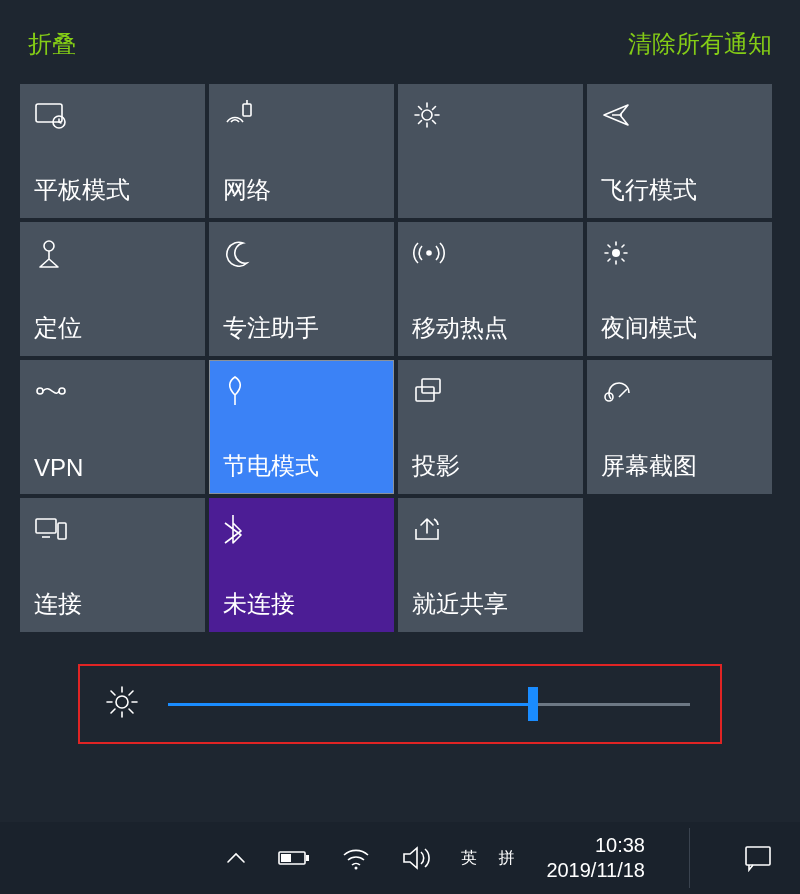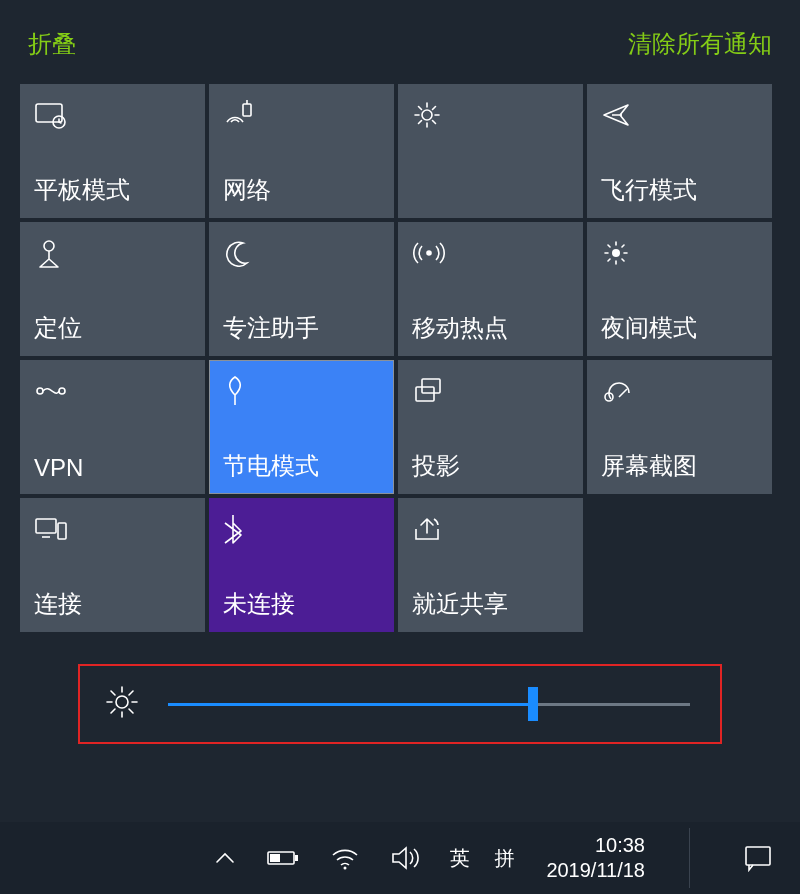--- a/index.html
+++ b/index.html
@@ -93,21 +93,21 @@
     display: flex;
     align-items: center;
   }
   .taskbar .spacer { flex:1; }
   .taskbar .tray {
     display:flex; align-items:center; gap: 30px;
     padding-right: 10px;
   }
   .tray .ic { display:flex; align-items:center; cursor:pointer; }
   .tray svg { stroke:#fff; fill:none; stroke-width:1.6; }
-  .ime { font-size:20px; letter-spacing:2px; cursor:pointer; }
+  .ime { font-size:16px; letter-spacing:2px; cursor:pointer; }
   .clock { text-align:right; font-size:20px; line-height:1.25; cursor:pointer; }
   .divider { width:1px; height:60px; background:#3a434f; margin: 0 6px 0 14px;}
   .notif { width:64px; height:72px; display:flex; align-items:center; justify-content:center; cursor:pointer; }
 </style>
 </head>
 <body>
 
 <div class="hdr">
   <a>折叠</a>
   <a>清除所有通知</a>

